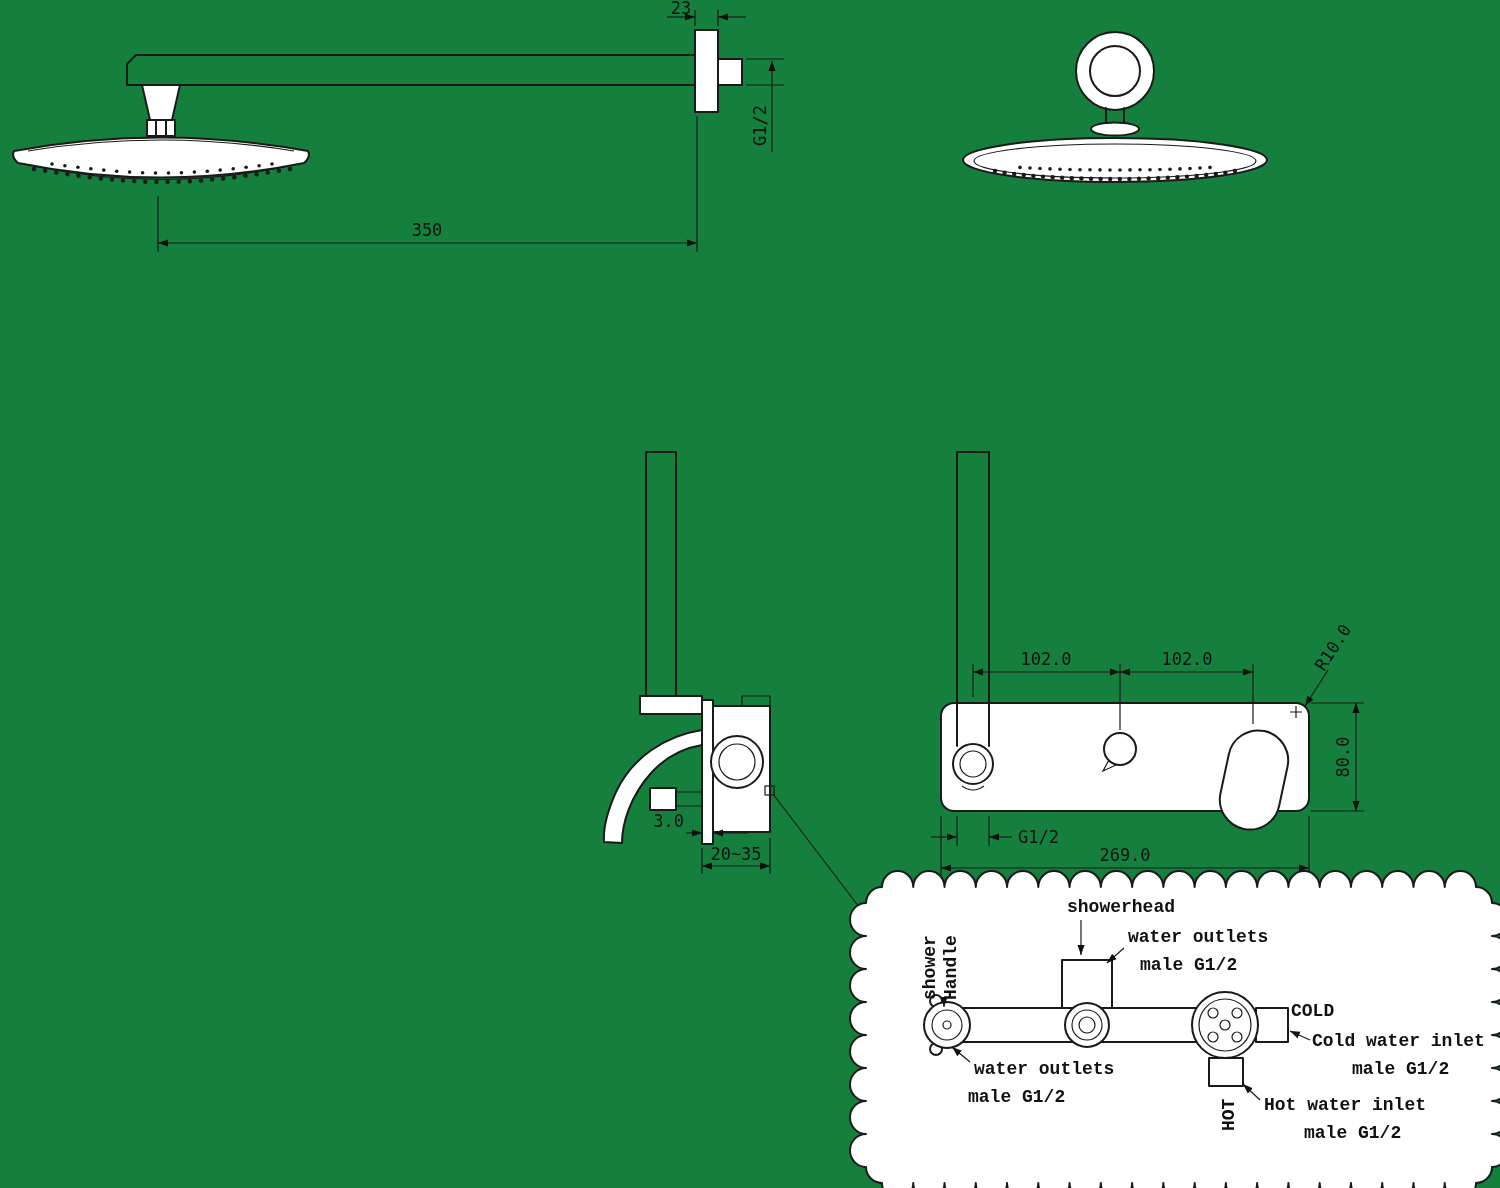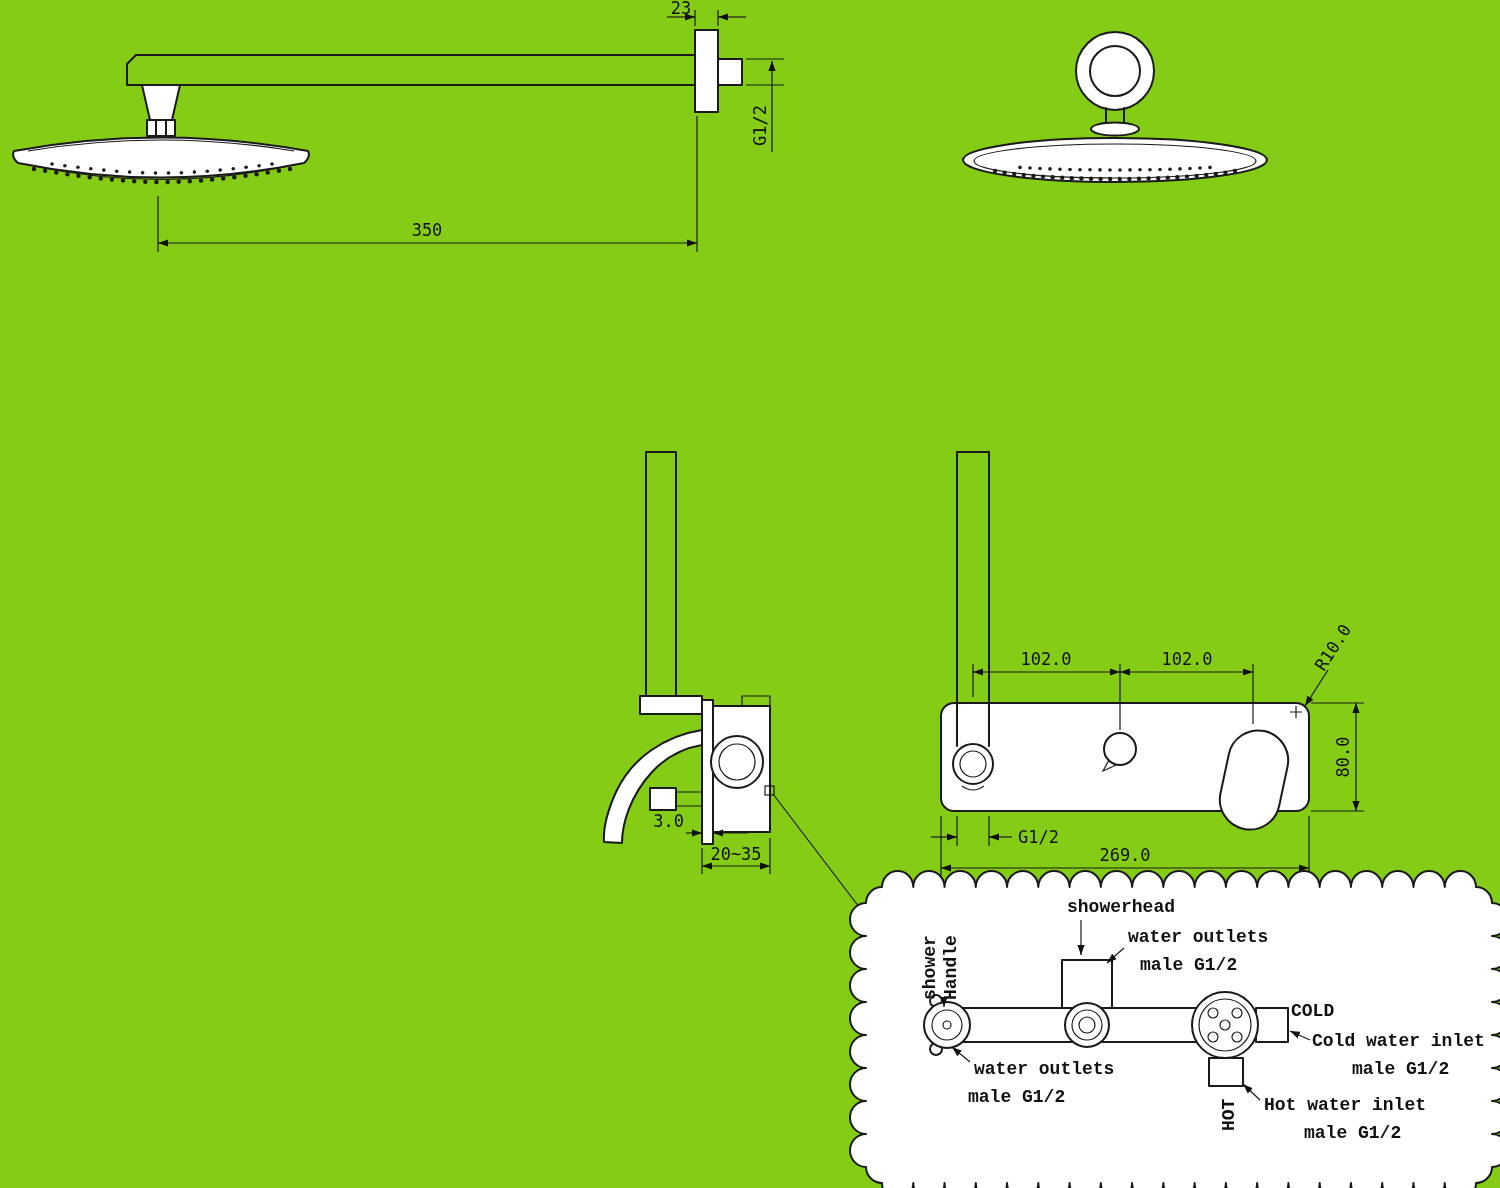--- a/index.html
+++ b/index.html
@@ -1,17 +1,17 @@
 <!DOCTYPE html>
 <html><head>
 <meta charset="utf-8">
 <title>Shower Set Installation Drawing</title>
 <style>
   html,body{margin:0;padding:0;background:#ffffff;}
-  .stage{position:relative;width:1500px;height:1188px;background:#84cc16;overflow:hidden;}
+  .stage{position:relative;width:1500px;height:1188px;background:#15803d;overflow:hidden;}
   svg{display:block;}
   .ln{stroke:#1a1a1a;stroke-width:2;fill:none;stroke-linejoin:round;stroke-linecap:round;}
   .lnw{stroke:#1a1a1a;stroke-width:2;fill:#ffffff;stroke-linejoin:round;}
   .th{stroke:#1a1a1a;stroke-width:1.2;fill:none;stroke-linecap:butt;}
   .dim{font-family:"DejaVu Sans Mono","Liberation Mono",monospace;font-size:17px;fill:#111;}
   .lbl{font-family:"Liberation Mono","DejaVu Sans Mono",monospace;font-size:18px;font-weight:bold;fill:#111;}
 </style>
 </head>
 <body>
 

